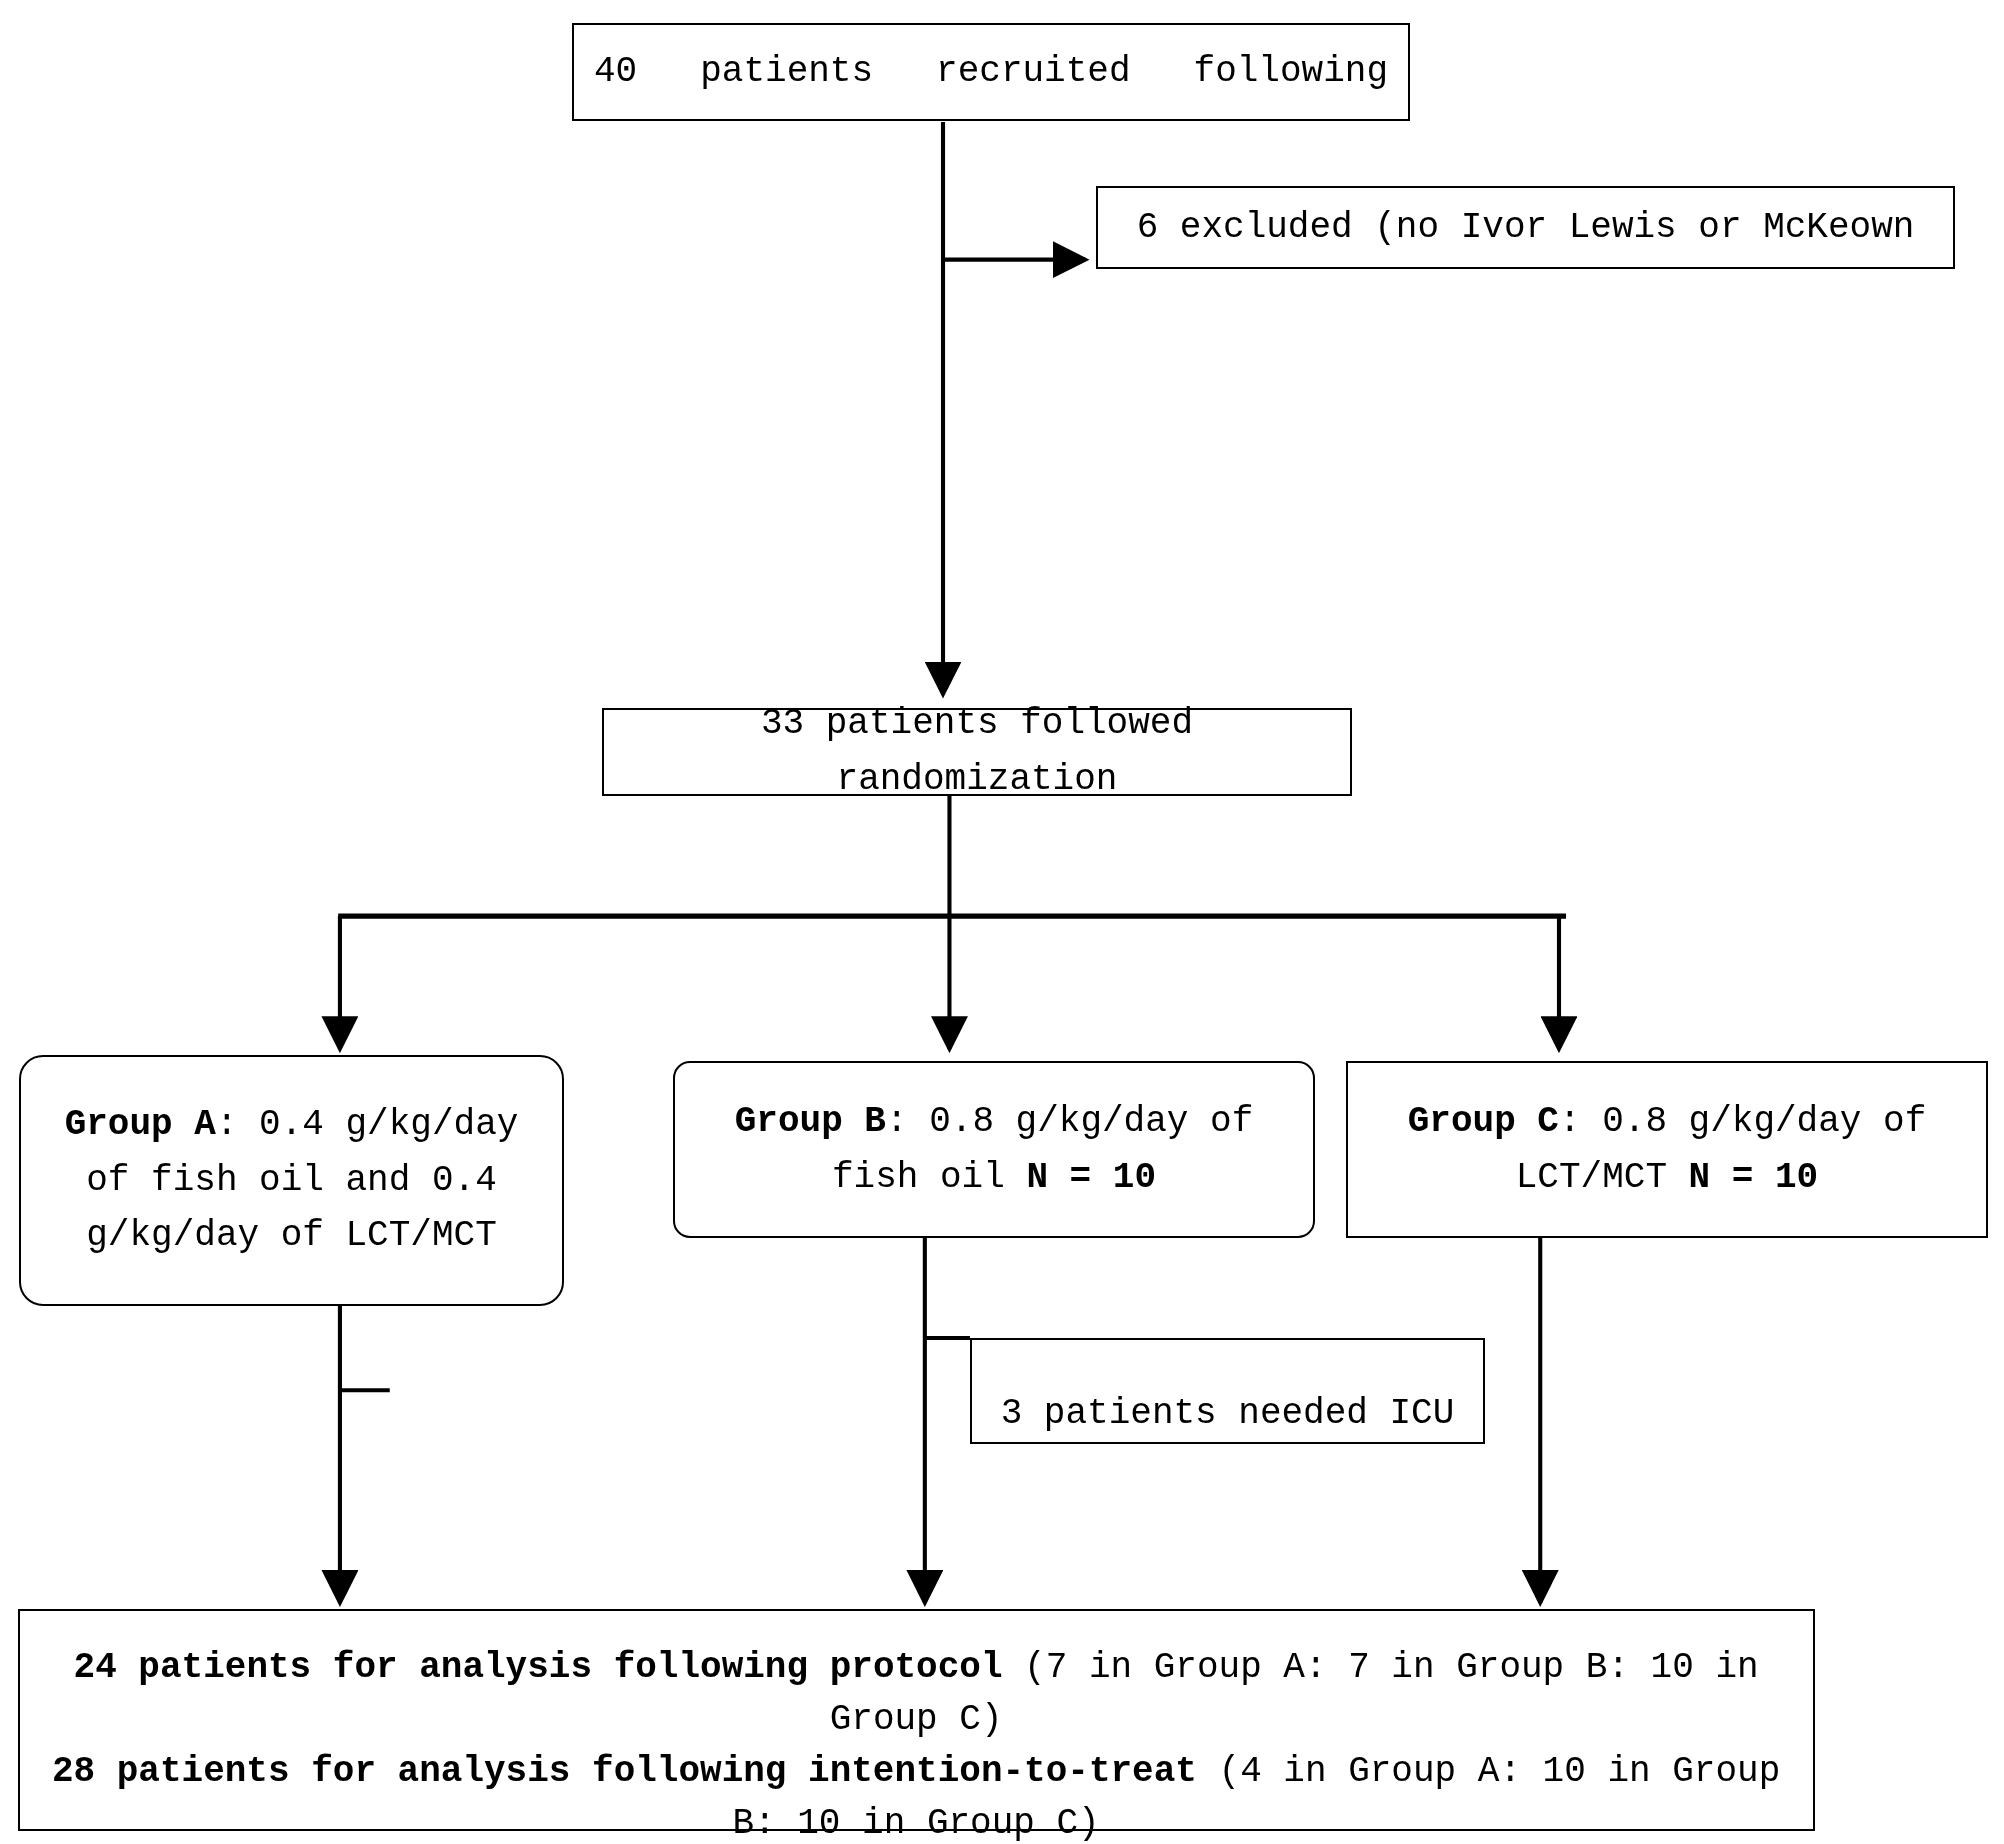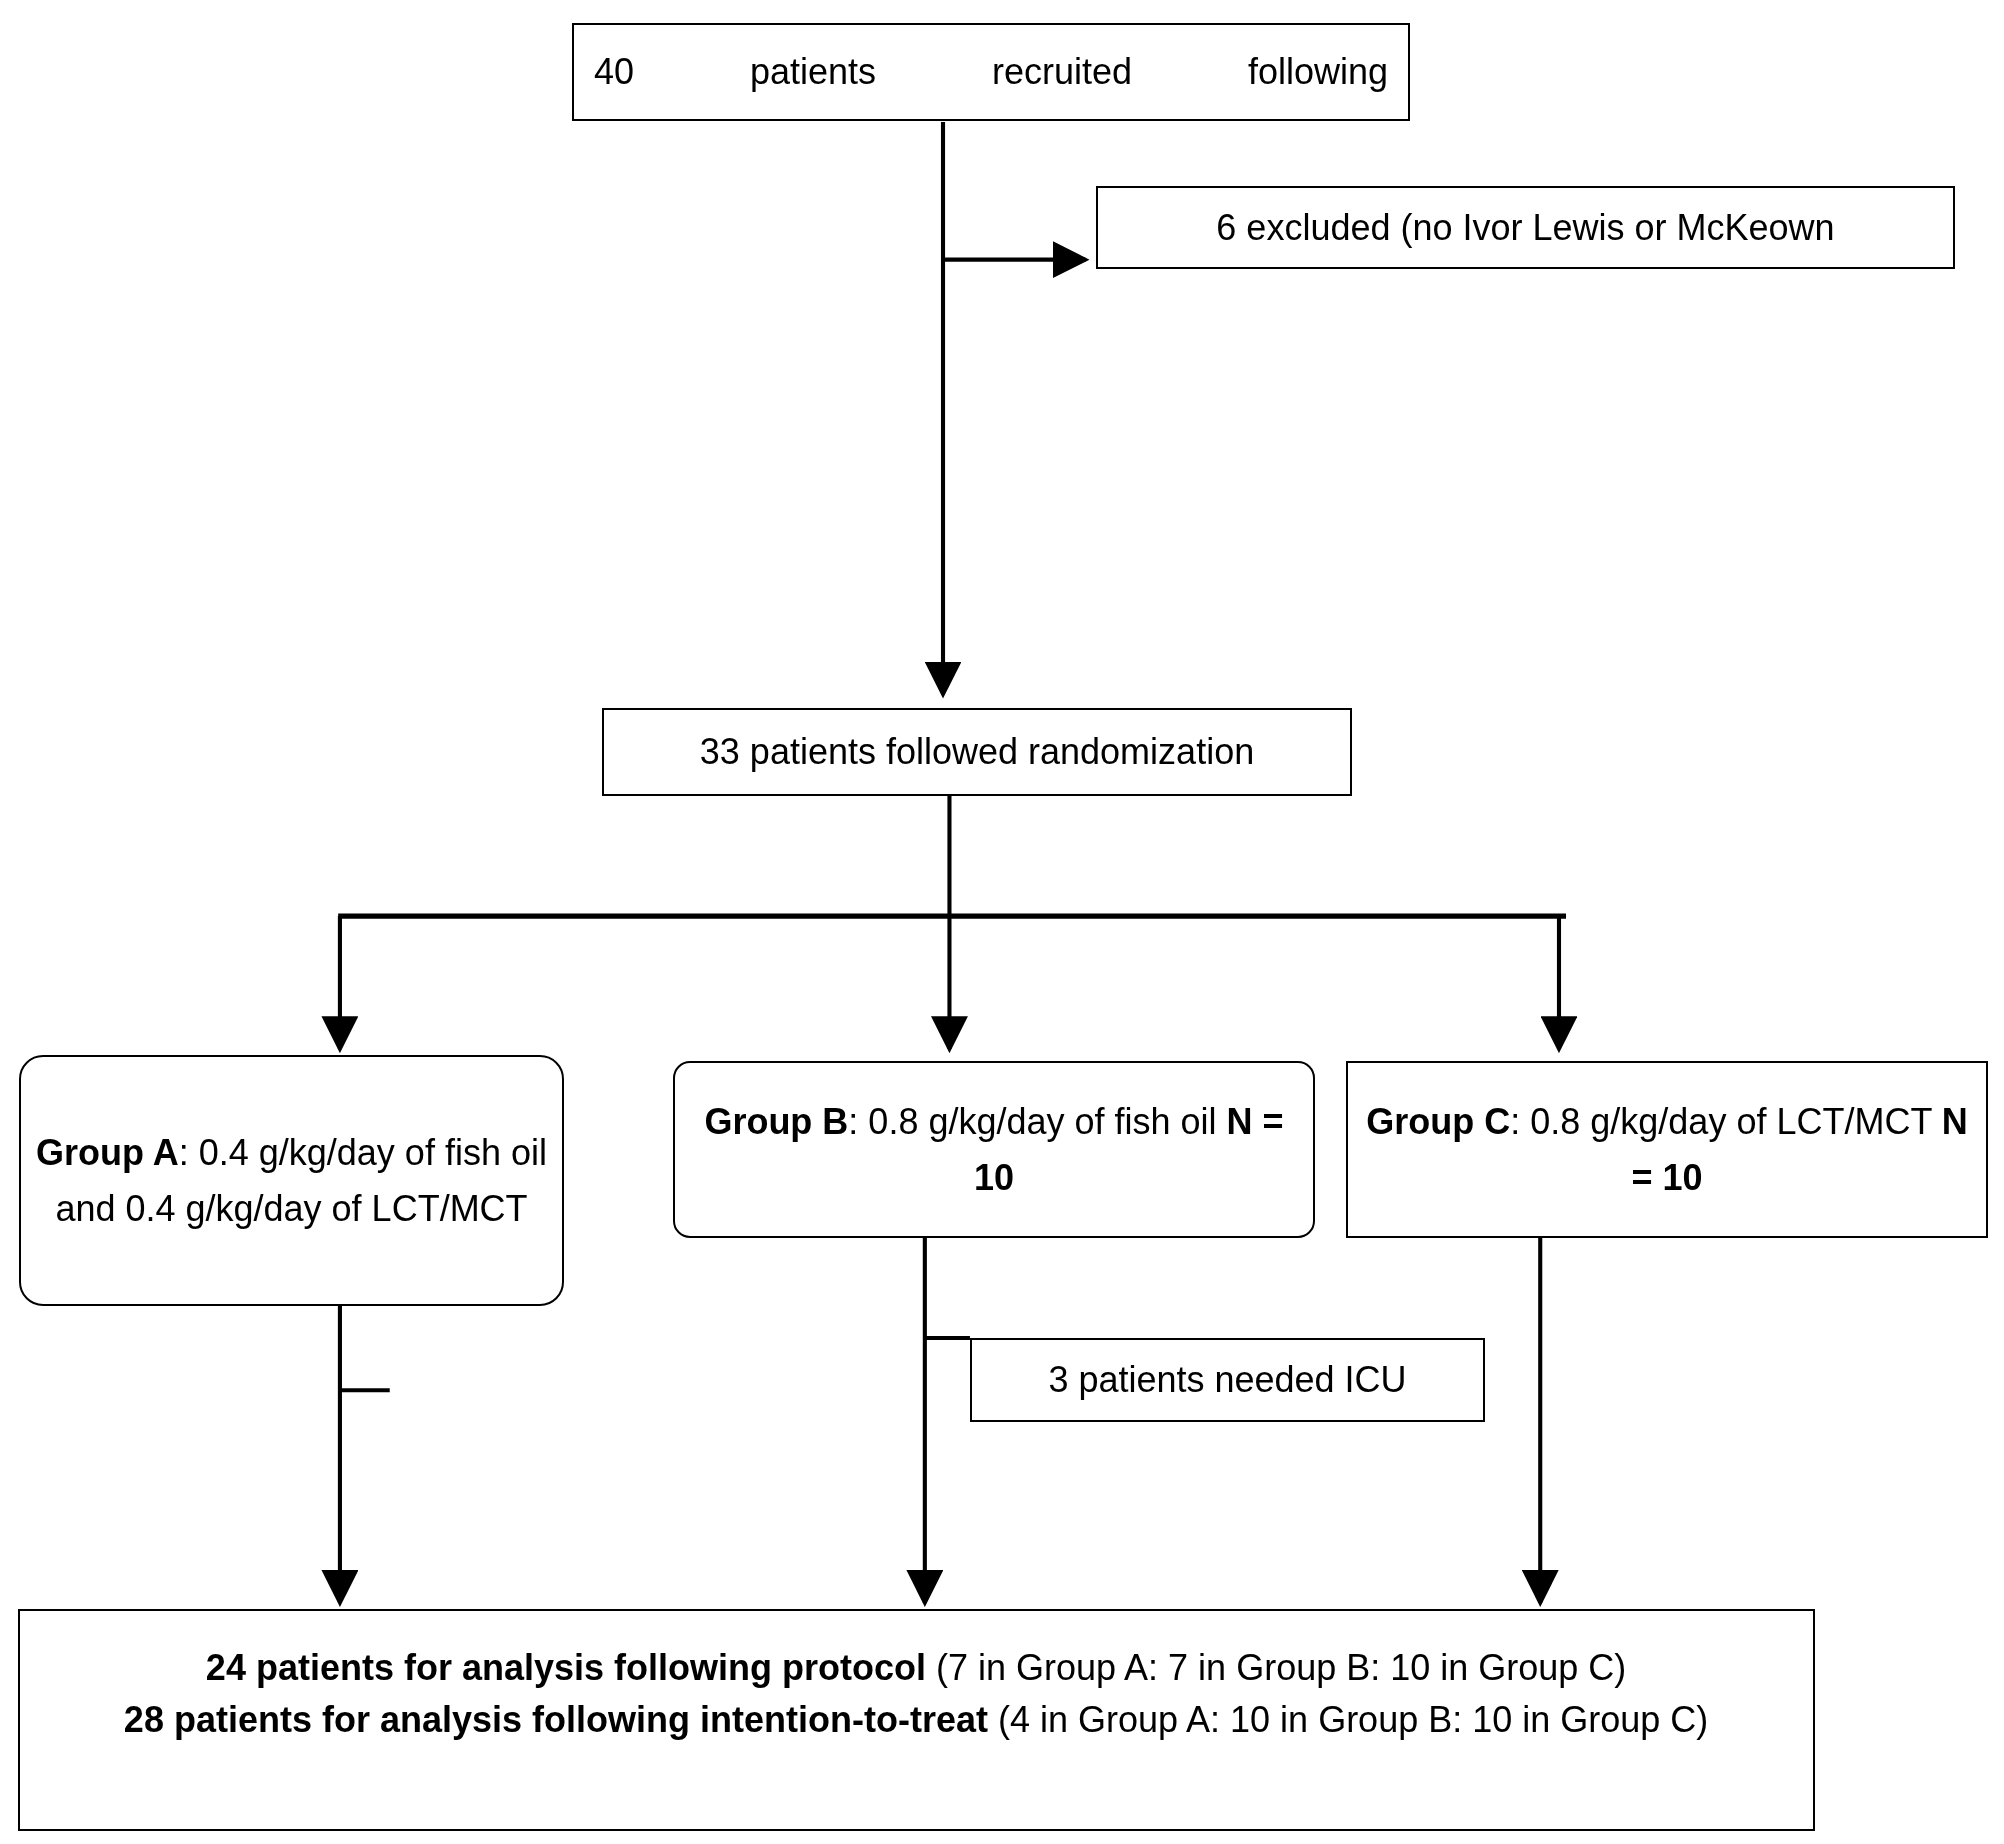--- a/index.html
+++ b/index.html
@@ -5,21 +5,21 @@
   html, body {
     margin: 0;
     padding: 0;
     background: #ffffff;
   }
   #canvas {
     position: relative;
     width: 2005px;
     height: 1845px;
     background: #ffffff;
-    font-family: Liberation Sans, sans-serif;
+    font-family: Liberation Mono, monospace;
     color: #000000;
     overflow: hidden;
   }
   .box {
     position: absolute;
     box-sizing: border-box;
     border: 2.9px solid #000000;
     background: #ffffff;
     display: flex;
     align-items: center;
@@ -110,21 +110,21 @@
     </div>
   </div>
 
   <div class="box" id="box-group-c" style="left:1346px; top:1061px; width:642px; height:177px;">
     <div class="txt">
       <b>Group C</b><span>: 0.8 g/kg/day of LCT/MCT </span><b>N = 10</b>
     </div>
   </div>
 
 
-  <div class="box" id="box-icu-b" style="left:970px; top:1338px; width:515px; height:84px;">
+  <div class="box" id="box-icu-b" style="left:970px; top:1338px; width:515px; height:106px;align-items:flex-end;">
     <div class="txt">3 patients needed ICU</div>
   </div>
 
   <div class="box" id="box-summary" style="left:17.6px; top:1609px; width:1797px; height:222px;
               align-items:flex-start; padding-top:30.5px;">
     <div class="txt" style="line-height:1.45;">
       <div>
         <b>24 patients for analysis following protocol</b><span> (7 in Group A: 7 in Group B: 10 in Group C)</span>
       </div>
       <div>

